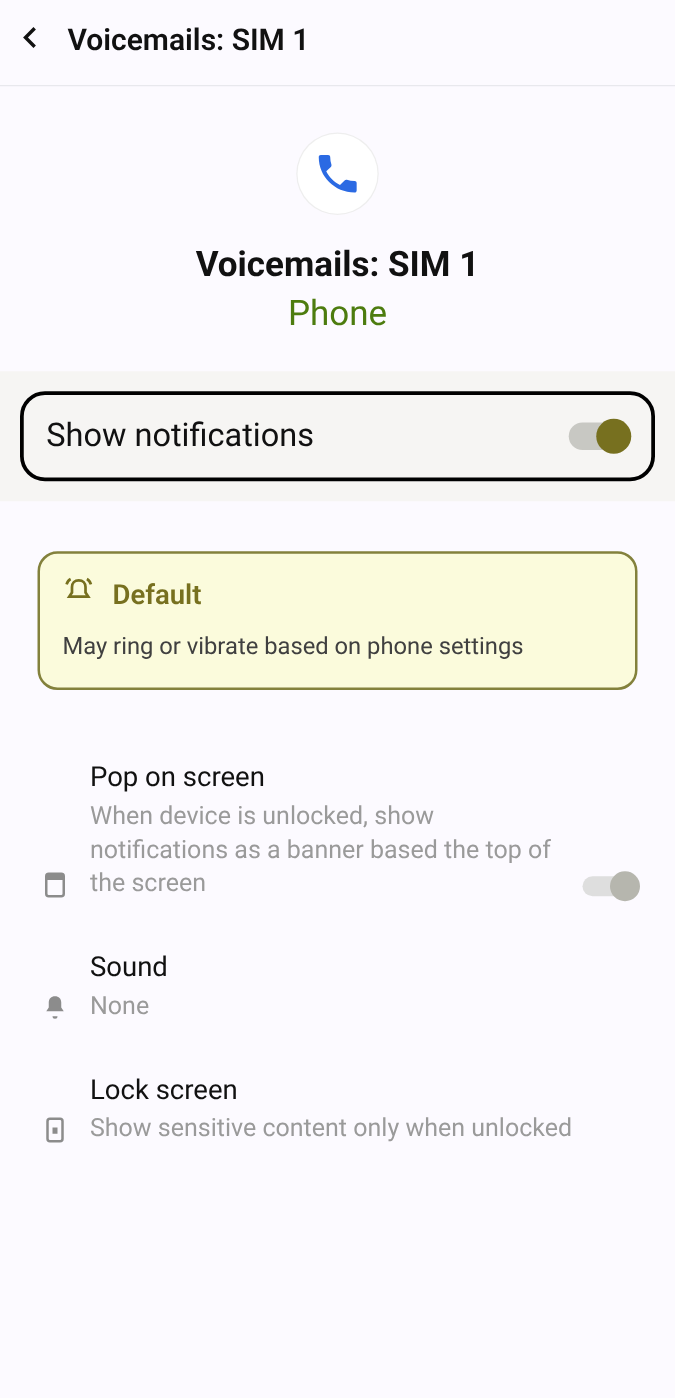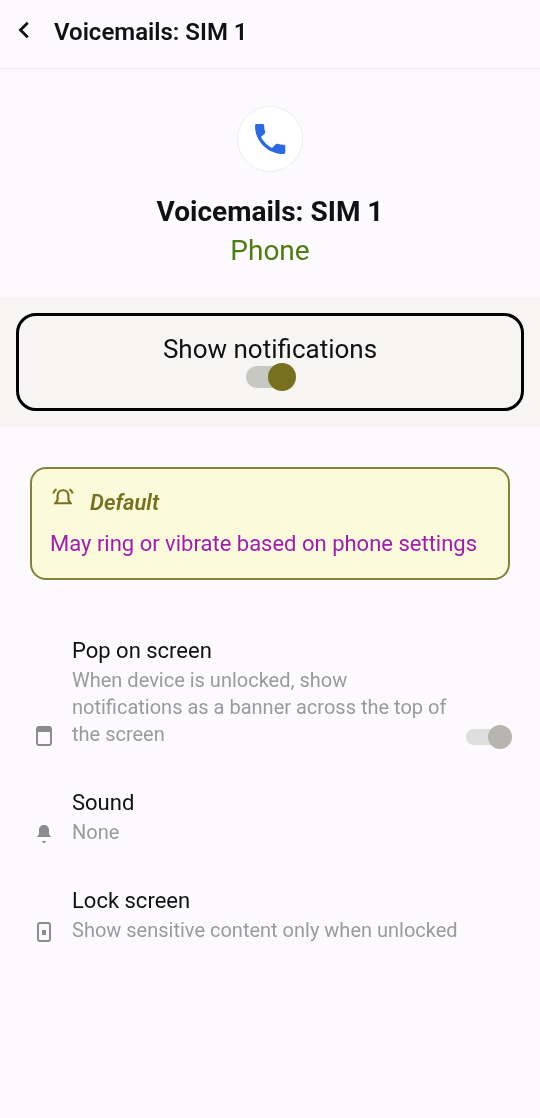--- a/index.html
+++ b/index.html
@@ -40,21 +40,20 @@
       padding: 16px;
     }
     .switch-card {
       border: 3px solid #000;
       border-radius: 20px;
       background: #f6f5f3;
       padding: 18px 18px;
       display: flex;
       align-items: center;
       justify-content: space-between;
-      flex-direction: column;
     }
     .switch-label { font-size: 26px; }
     .toggle {
       position: relative;
       width: 48px; height: 26px;
     }
     .toggle-track {
       position: absolute; inset: 2px 0;
       border-radius: 12px;
       background: #c8c8c3;
@@ -68,26 +67,26 @@
     .option-card {
       border: 2px solid #83813c;
       border-radius: 16px;
       background: #fbfbdc;
       padding: 18px 18px 22px 18px;
     }
     .option-card.inactive {
       border: 1px solid #d0d0d0;
       background: #fff;
     }
-    .option-header { display: flex; align-items: center; gap: 14px; font-style: italic; }
+    .option-header { display: flex; align-items: center; gap: 14px; }
     .option-icon svg { width: 26px; height: 26px; }
     .option-title { font-size: 22px; font-weight: 600; }
     .option-card .option-title { color: #77701f; }
     .option-card.inactive .option-title { color: #111; font-weight: 500; }
-    .option-desc { font-size: 22px; color: #a21caf; margin-top: 14px; }
+    .option-desc { font-size: 19px; color: #404040; margin-top: 14px; }
     .settings { padding: 58px 30px 0 30px; display: flex; flex-direction: column; gap: 42px; }
     .setting-row { display: flex; align-items: flex-end; gap: 14px; }
     .setting-icon { width: 28px; flex-shrink: 0; display: flex; justify-content: center; }
     .setting-icon svg { width: 24px; height: 24px; fill: #8c8c8c; }
     .setting-body { flex: 1; }
     .setting-title { font-size: 22px; color: #111; }
     .setting-desc { font-size: 20px; color: #9a9a9a; margin-top: 4px; line-height: 1.35; }
     .mini-toggle {
       width: 44px; height: 22px; position: relative; flex-shrink: 0;
     }
@@ -157,21 +156,21 @@
 
   <div class="setting-row">
     <div class="setting-icon">
       <svg viewBox="0 0 24 24">
           <rect x="5" y="3" width="14" height="18" rx="2" fill="none" stroke="#8c8c8c" stroke-width="2"></rect>
           <rect x="5" y="3" width="14" height="5" fill="#8c8c8c"></rect>
         </svg>
     </div>
     <div class="setting-body">
       <div class="setting-title">Pop on screen</div>
-      <div class="setting-desc">When device is unlocked, show notifications as a banner across the top of the screen</div>
+      <div class="setting-desc">When device is unlocked, show notifications as a banner based the top of the screen</div>
     </div>
     <div class="mini-toggle">
       <div class="track"></div>
         <div class="knob"></div>
     </div>
   </div>
 
   <div class="setting-row">
     <div class="setting-icon">
       <svg viewBox="0 0 24 24">

